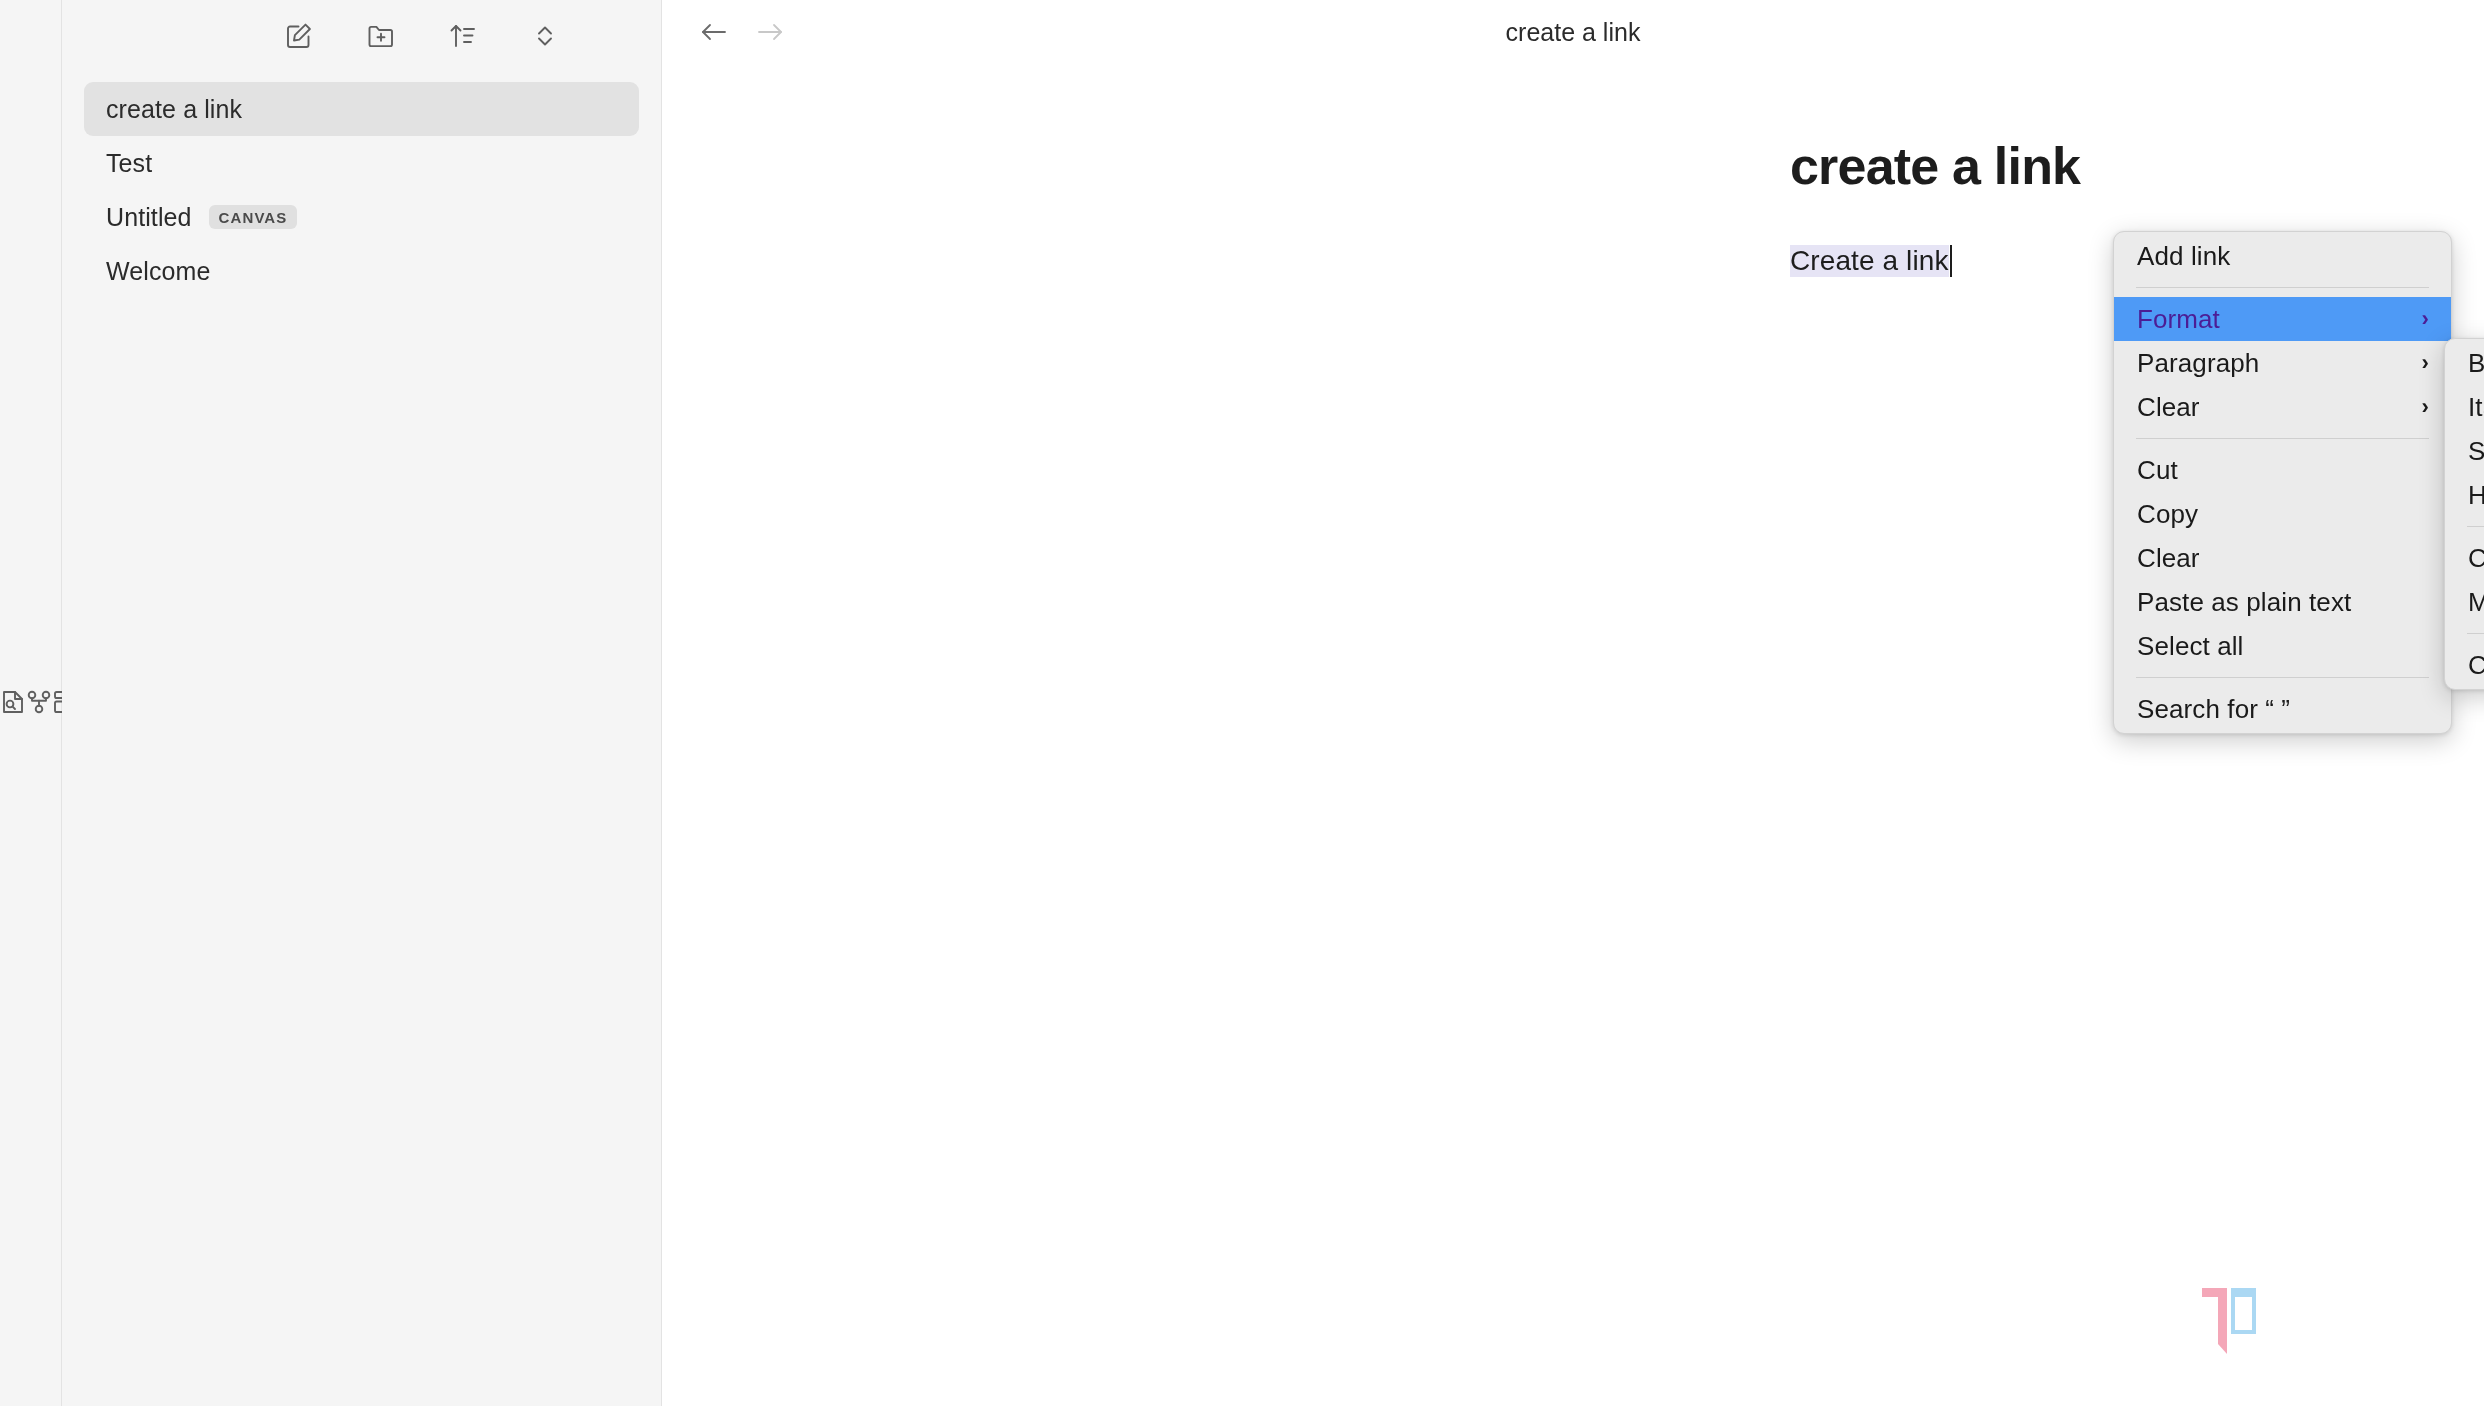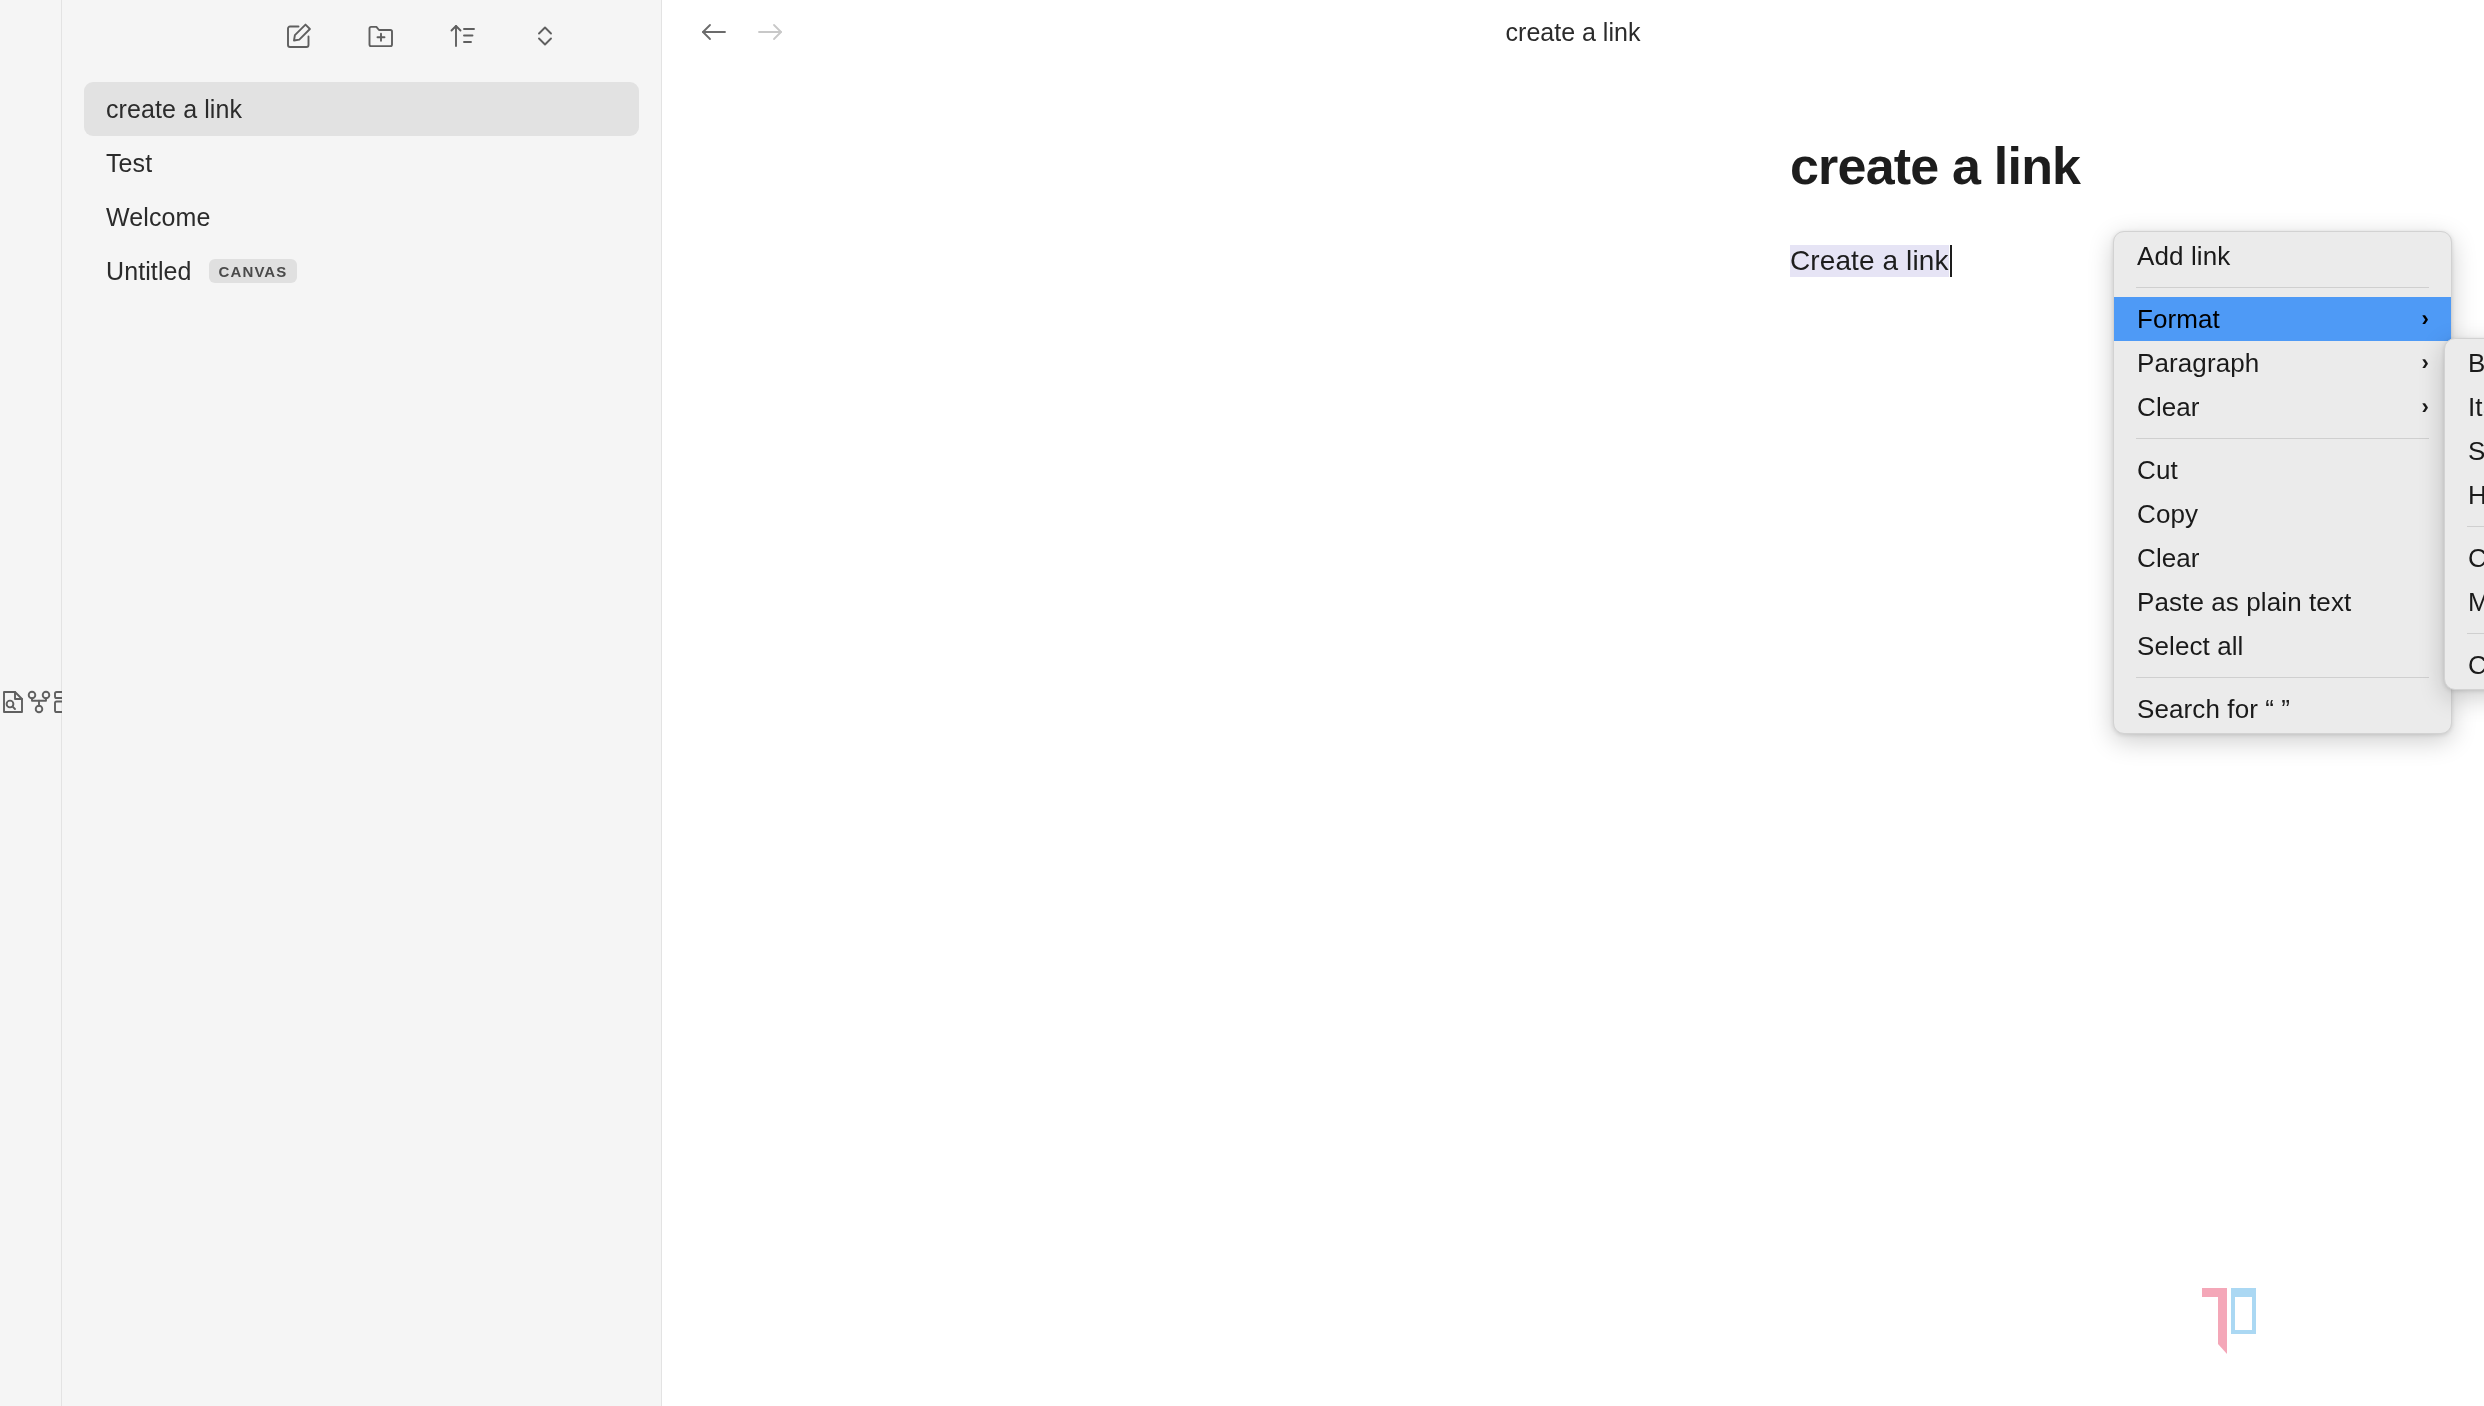--- a/index.html
+++ b/index.html
@@ -142,21 +142,21 @@
     padding: 0 23px;
     font-size: 26px;
     color: #1a1a1a;
     cursor: pointer;
     letter-spacing: 0.1px;
     position: relative;
     white-space: nowrap;
   }
   .ctx-item.highlight {
     background: #4e9af6;
-    color: #000000;
+    color: #4c1d95;
   }
   .ctx-item .chev {
     position: absolute;
     right: 22px;
     font-size: 22px;
     font-weight: 700;
     line-height: 1;
   }
   .ctx-sep {
     height: 1px;
@@ -250,25 +250,25 @@
     </div>
 
     <div class="notes-list">
       <div class="note-item selected">
         <span>create a link</span>
       </div>
       <div class="note-item">
         <span>Test</span>
       </div>
       <div class="note-item">
-        <span>Welcome</span>
-      </div>
-      <div class="note-item">
         <span>Untitled</span>
         <span class="badge">CANVAS</span>
+      </div>
+      <div class="note-item">
+        <span>Welcome</span>
       </div>
     </div>
   </div>
 
   <div class="main">
 
     <div class="topbar">
       <div class="nav-arrows">
         <div class="nav-btn">
           <svg width="30" height="22" viewBox="0 0 30 22" fill="none" stroke="#6b6b6b" stroke-width="1.8" stroke-linecap="round" stroke-linejoin="round">

